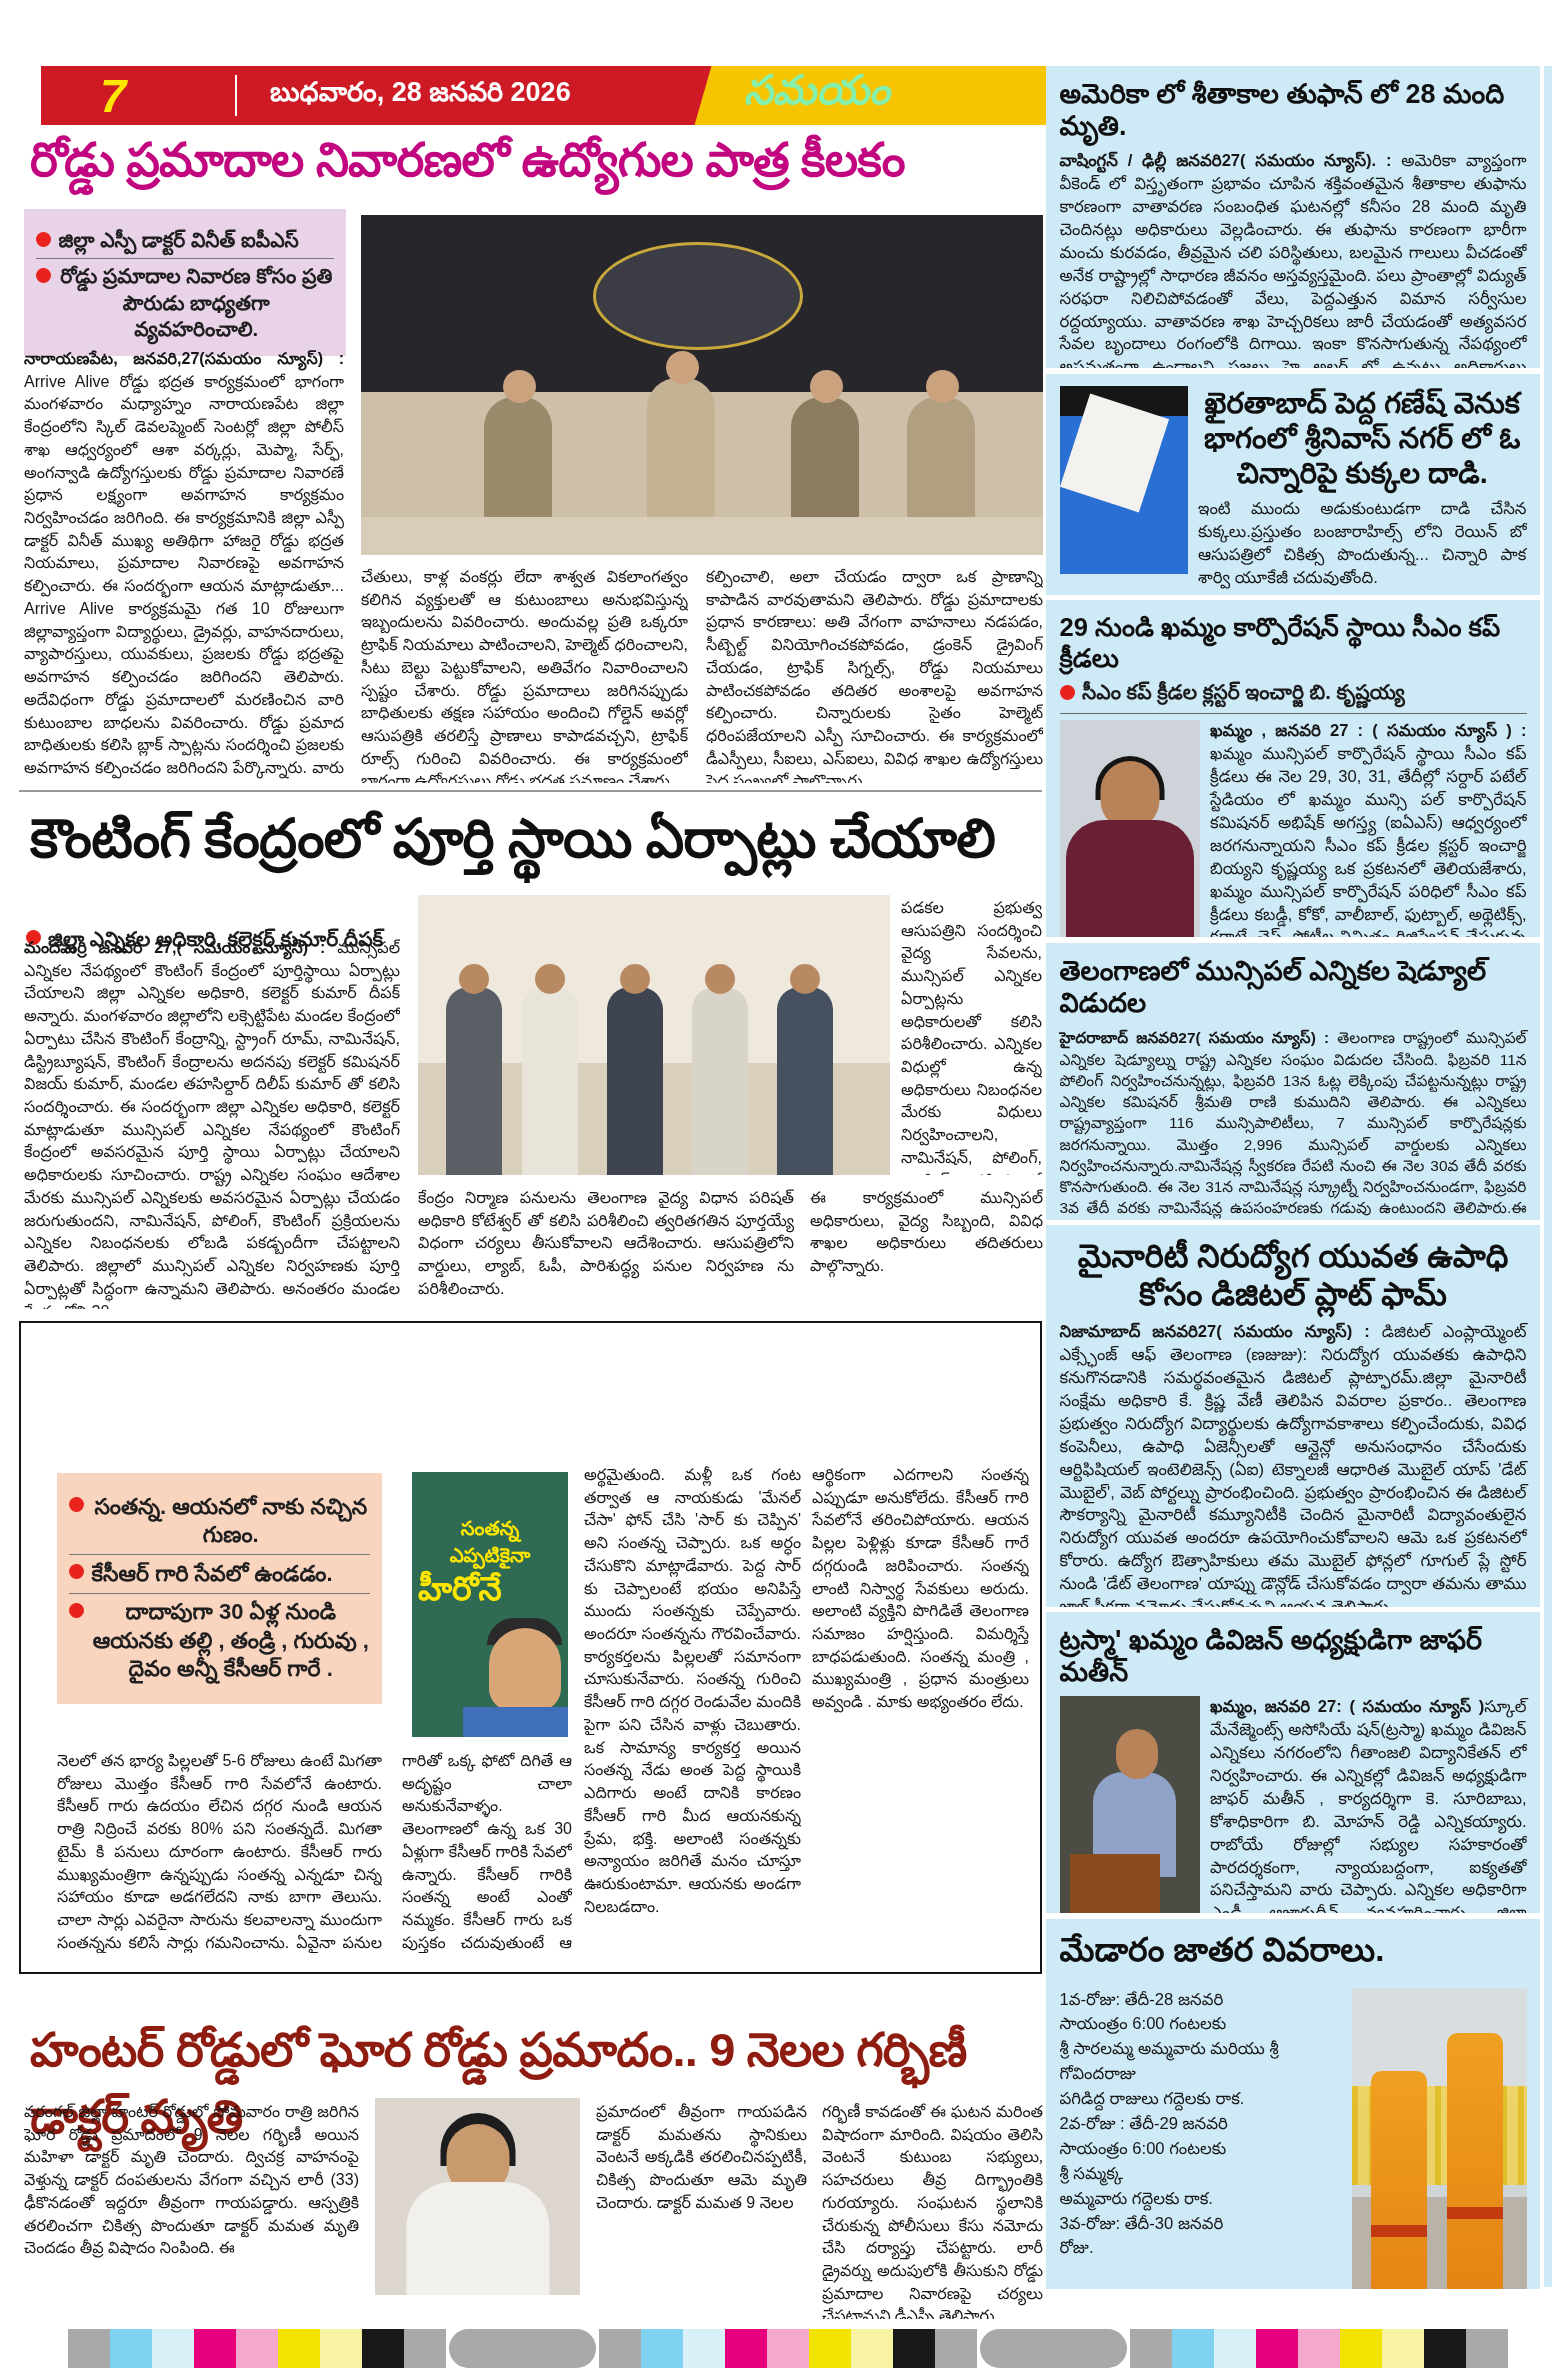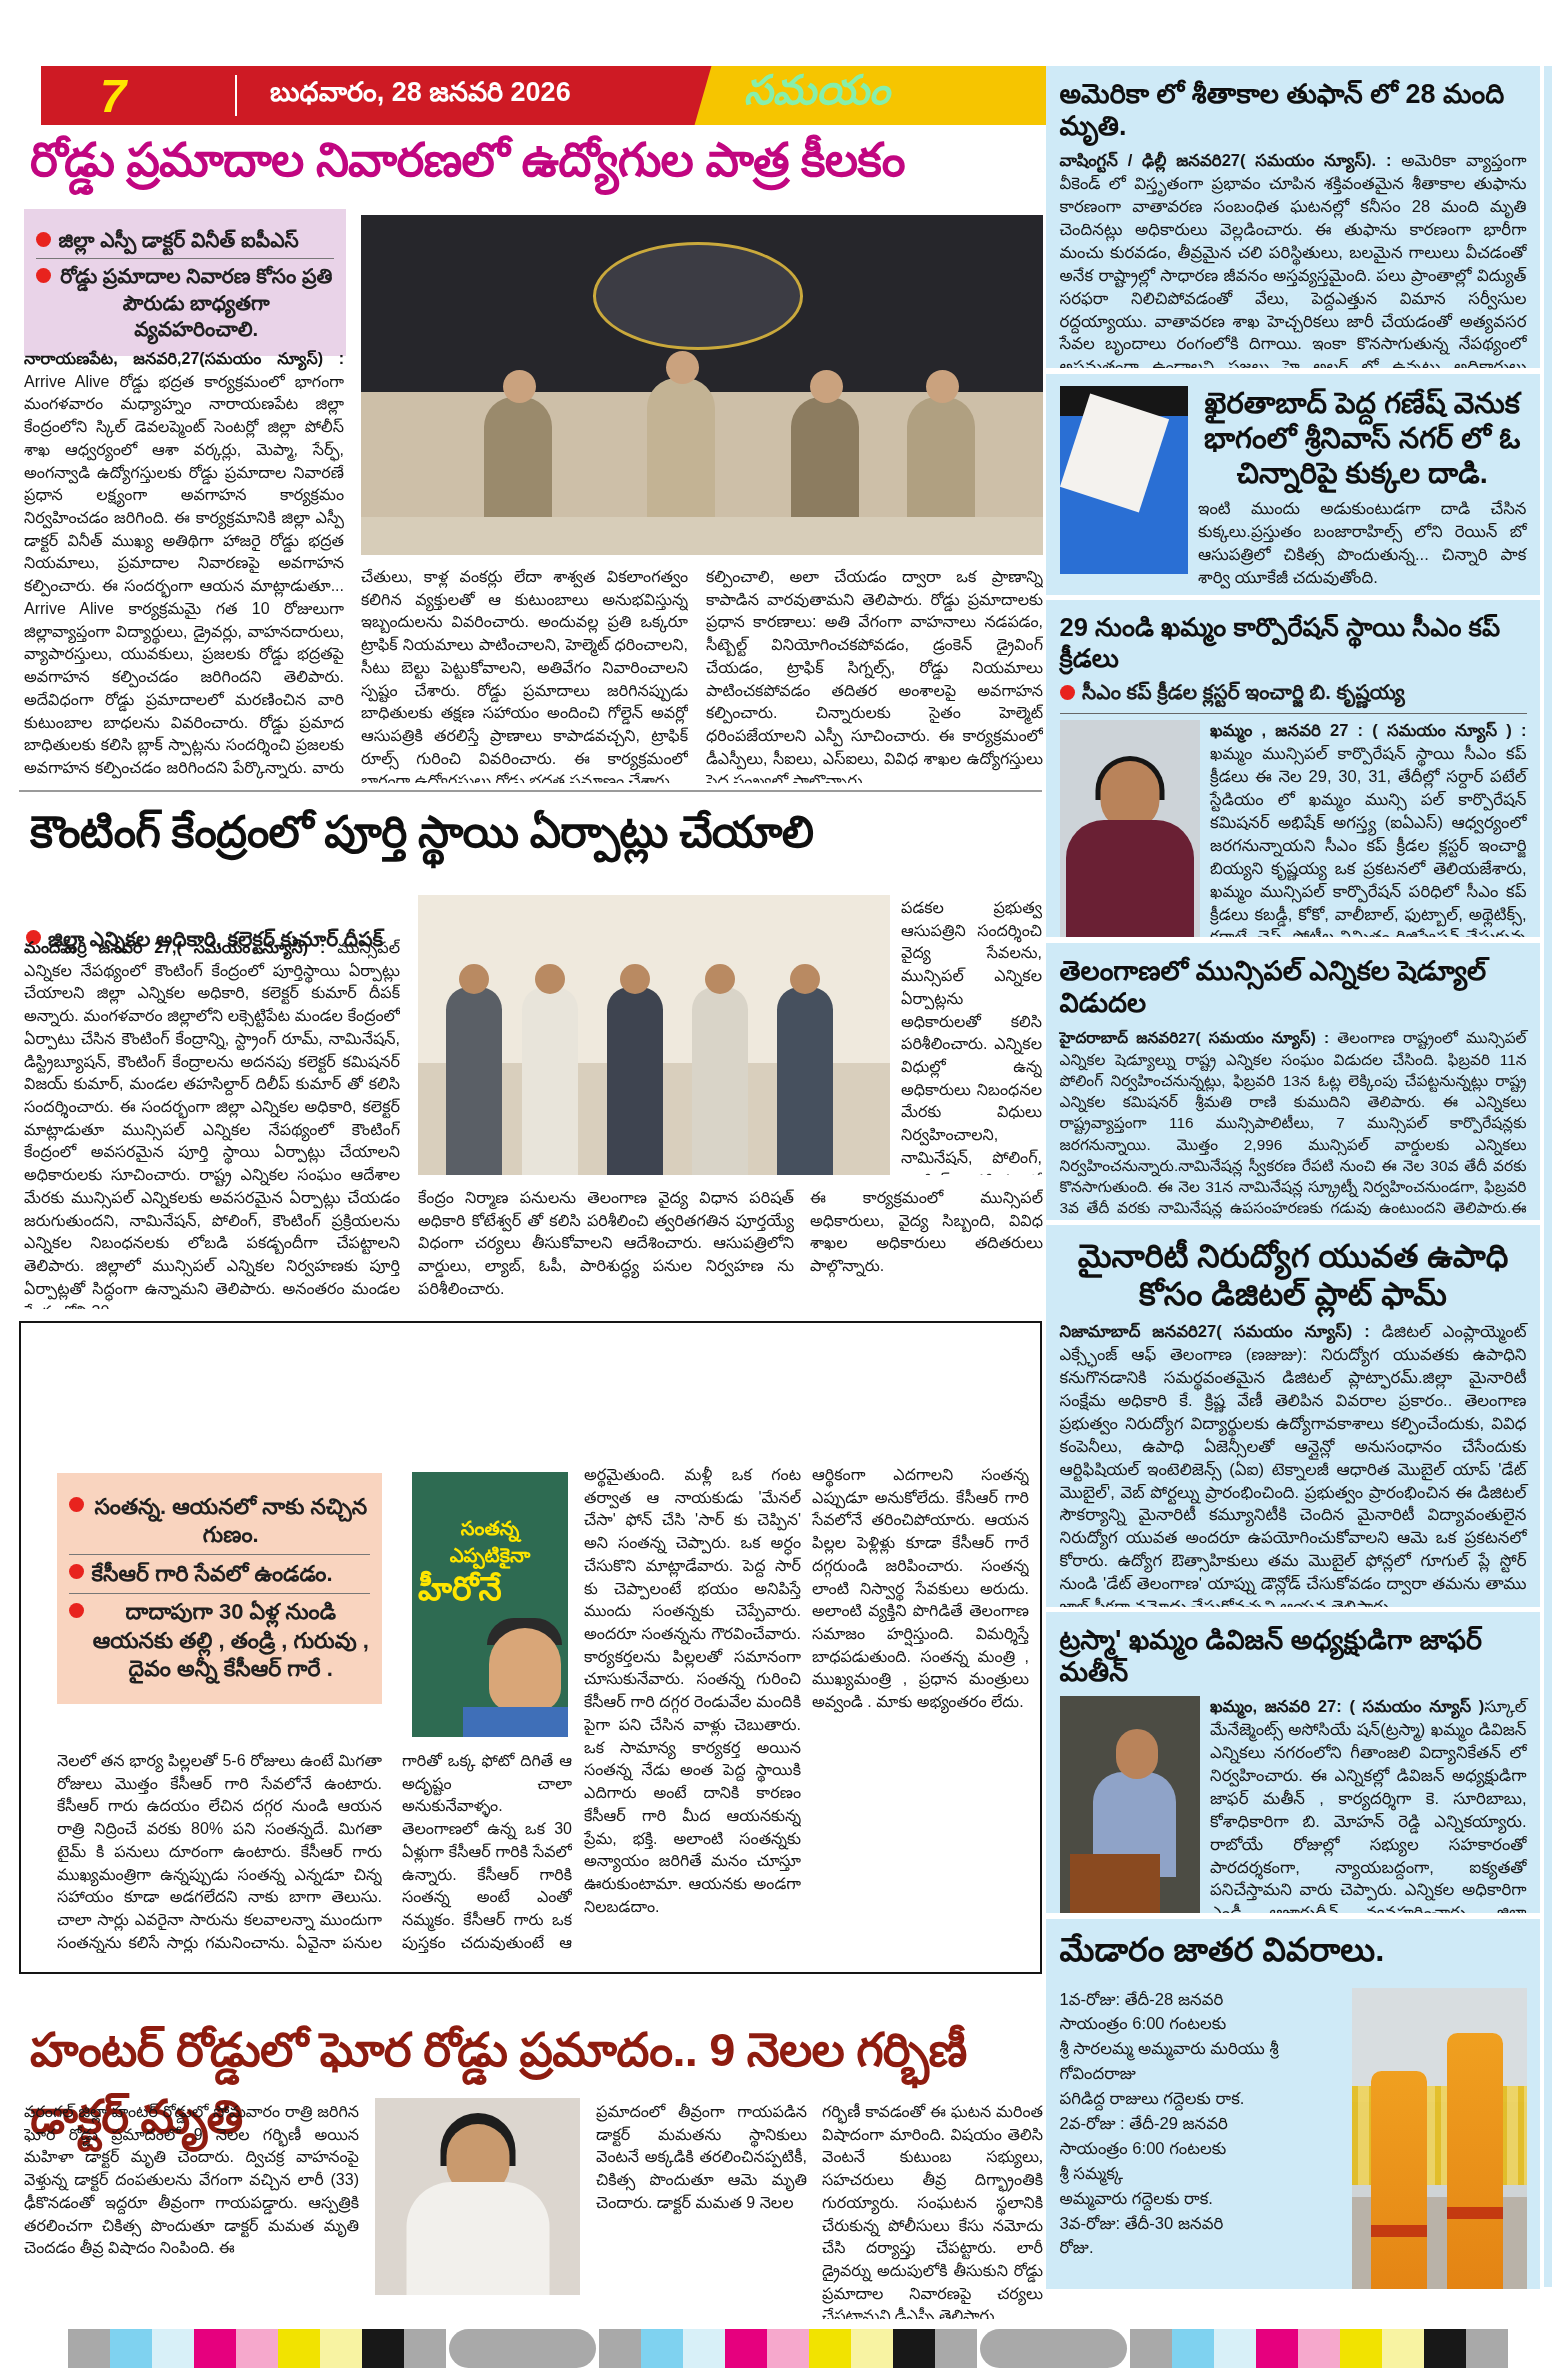--- a/index.html
+++ b/index.html
@@ -36,21 +36,21 @@
   .ph1 .banner-oval{position:absolute;left:34%;top:8%;width:30%;height:30%;border-radius:50%;background:#3c3c44;border:3px solid #caa93c;}
   .ph1 .person{position:absolute;bottom:0;width:68px;height:158px;border-radius:30px 30px 0 0;background:#b7a687;}
   .ph1 .p2{left:18%;background:#9a8a6c;}
   .ph1 .p3{left:42%;height:177px;background:#c3b394;}
   .ph1 .p4{left:63%;background:#8c7c60;}
   .ph1 .p5{left:80%;background:#b0a081;}
   .ph1 .head{position:absolute;top:-27px;left:19px;width:33px;height:33px;border-radius:50%;background:#caa27e;}
   .ph1 .table{position:absolute;bottom:0;left:0;width:100%;height:38px;background:#d7cdb9;}
 
   
-  .a2-headline{position:absolute;left:30px;top:807px;width:1001px;font-size:44px;font-weight:bold;color:#101010;letter-spacing:-0.8px;}
+  .a2-headline{position:absolute;left:30px;top:807px;width:1001px;font-size:54px;font-weight:bold;color:#101010;letter-spacing:-0.8px;}
   .a2-bullet{position:absolute;left:25.6px;top:921px;width:376px;}
   .a2-col1{position:absolute;left:24px;top:937px;width:376px;height:372px;overflow:hidden;}
   .ph2{position:absolute;left:418px;top:895px;width:472px;height:280px;background:linear-gradient(#efe9dd 0 60%,#d9cfbd 60% 100%);}
   .ph2 .fig{position:absolute;bottom:0;width:56px;height:188px;background:#3a3a42;border-radius:22.6px 22.6px 0 0;}
   .ph2 .f1{left:6%;background:#5a5f66;}
   .ph2 .f2{left:22%;background:#e8e4da;}
   .ph2 .f3{left:40%;background:#3e4450;}
   .ph2 .f4{left:58%;background:#d9d4c8;}
   .ph2 .f5{left:76%;background:#46505e;}
   .ph2 .fhead{position:absolute;top:-22.6px;left:12.8px;width:30px;height:30px;border-radius:50%;background:#b98a62;}

